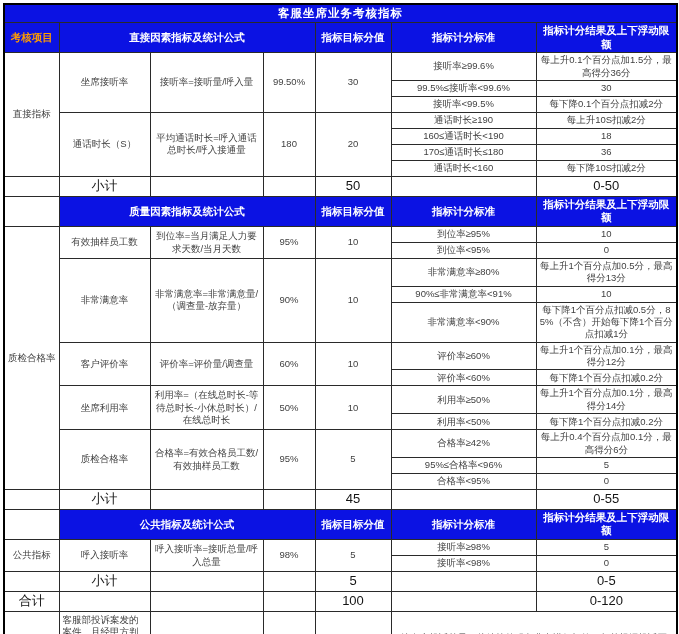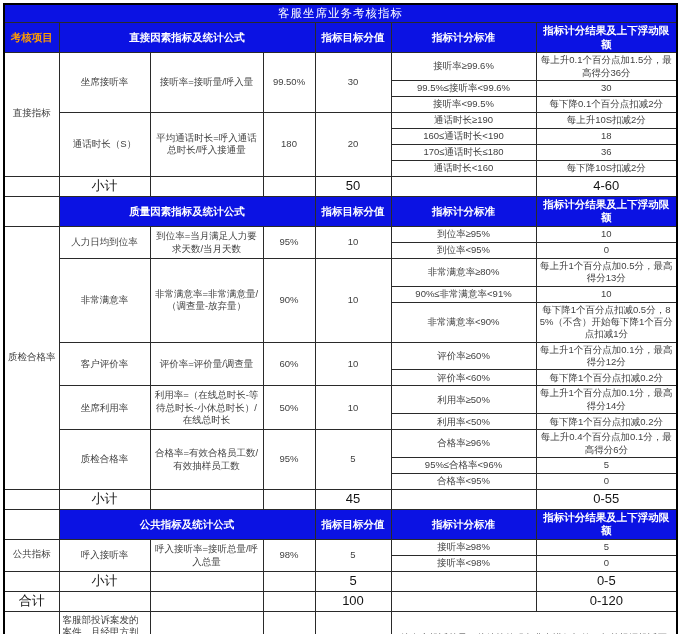--- a/index.html
+++ b/index.html
@@ -3,24 +3,24 @@
 <meta charset="utf-8">
 <style>
   html,body{margin:0;padding:0;background:#fff;}
   body{font-family:"Liberation Sans","DejaVu Sans",sans-serif;}
   .wrap{padding:3px;width:679px;box-sizing:border-box;}
   table{border-collapse:collapse;width:673px;table-layout:fixed;border:2px solid #000;}
   td,th{border:1px solid #2a2a2a;text-align:center;vertical-align:middle;
         padding:1px 2px;font-size:9.5px;font-weight:normal;color:#3f3f3f;
         line-height:1.3;word-break:break-all;overflow:hidden;}
   tr.rh td{height:13px;}
-  .title-row td{background:#0b12e3;color:#ffffff;font-weight:normal;font-size:11.5px;height:14px;letter-spacing:1px;}
+  .title-row td{background:#0b12e3;color:#ffffff;font-weight:bold;font-size:11.5px;height:14px;letter-spacing:1px;}
   .head td{background:#0b12e3;color:#ffffff;font-weight:bold;font-size:10.5px;height:14px;}
   .head td.hproj{color:#ff9c00;}
-  .seclabel{color:#3f3f3f;font-family:Liberation Mono, monospace;}
+  .seclabel{color:#3f3f3f;}
   .name-cell{color:#3f3f3f;}
   .bold-cell{font-weight:normal;color:#141414;font-size:13px;}
   .desc-cell{text-align:left;padding:2px 3px;}
   .policy-cell{padding:2px 6px;}
 </style>
 </head>
 <body>
 
 <div class="wrap">
 <table>
@@ -86,34 +86,34 @@
   <td>每下降10S扣减2分</td>
 </tr>
 
 <tr class="rh">
   <td></td>
   <td class="bold-cell">小计</td>
   <td></td>
   <td></td>
   <td class="bold-cell">50</td>
   <td></td>
-  <td class="bold-cell">4-60</td>
+  <td class="bold-cell">0-50</td>
 </tr>
 
 <tr class="head">
   <td style="background:#fff;"></td>
   <td colspan="3">质量因素指标及统计公式</td>
   <td>指标目标分值</td>
   <td>指标计分标准</td>
   <td>指标计分结果及上下浮动限额</td>
 </tr>
 
 <tr class="rh">
   <td rowspan="12" class="seclabel">质检合格率</td>
-  <td rowspan="2" class="name-cell">人力日均到位率</td>
+  <td rowspan="2" class="name-cell">有效抽样员工数</td>
   <td rowspan="2">到位率=当月满足人力要求天数/当月天数</td>
   <td rowspan="2">95%</td>
   <td rowspan="2">10</td>
   <td>到位率≥95%</td>
   <td>10</td>
 </tr>
 <tr class="rh">
   <td>到位率&lt;95%</td>
   <td>0</td>
 </tr>
@@ -159,21 +159,21 @@
 <tr class="rh">
   <td>利用率&lt;50%</td>
   <td>每下降1个百分点扣减0.2分</td>
 </tr>
 
 <tr>
   <td rowspan="3" class="name-cell">质检合格率</td>
   <td rowspan="3">合格率=有效合格员工数/有效抽样员工数</td>
   <td rowspan="3">95%</td>
   <td rowspan="3">5</td>
-  <td>合格率≥96%</td>
+  <td>合格率≥42%</td>
   <td>每上升0.4个百分点加0.1分，最高得分6分</td>
 </tr>
 <tr class="rh">
   <td>95%≤合格率&lt;96%</td>
   <td>5</td>
 </tr>
 <tr class="rh">
   <td>合格率&lt;95%</td>
   <td>0</td>
 </tr>

